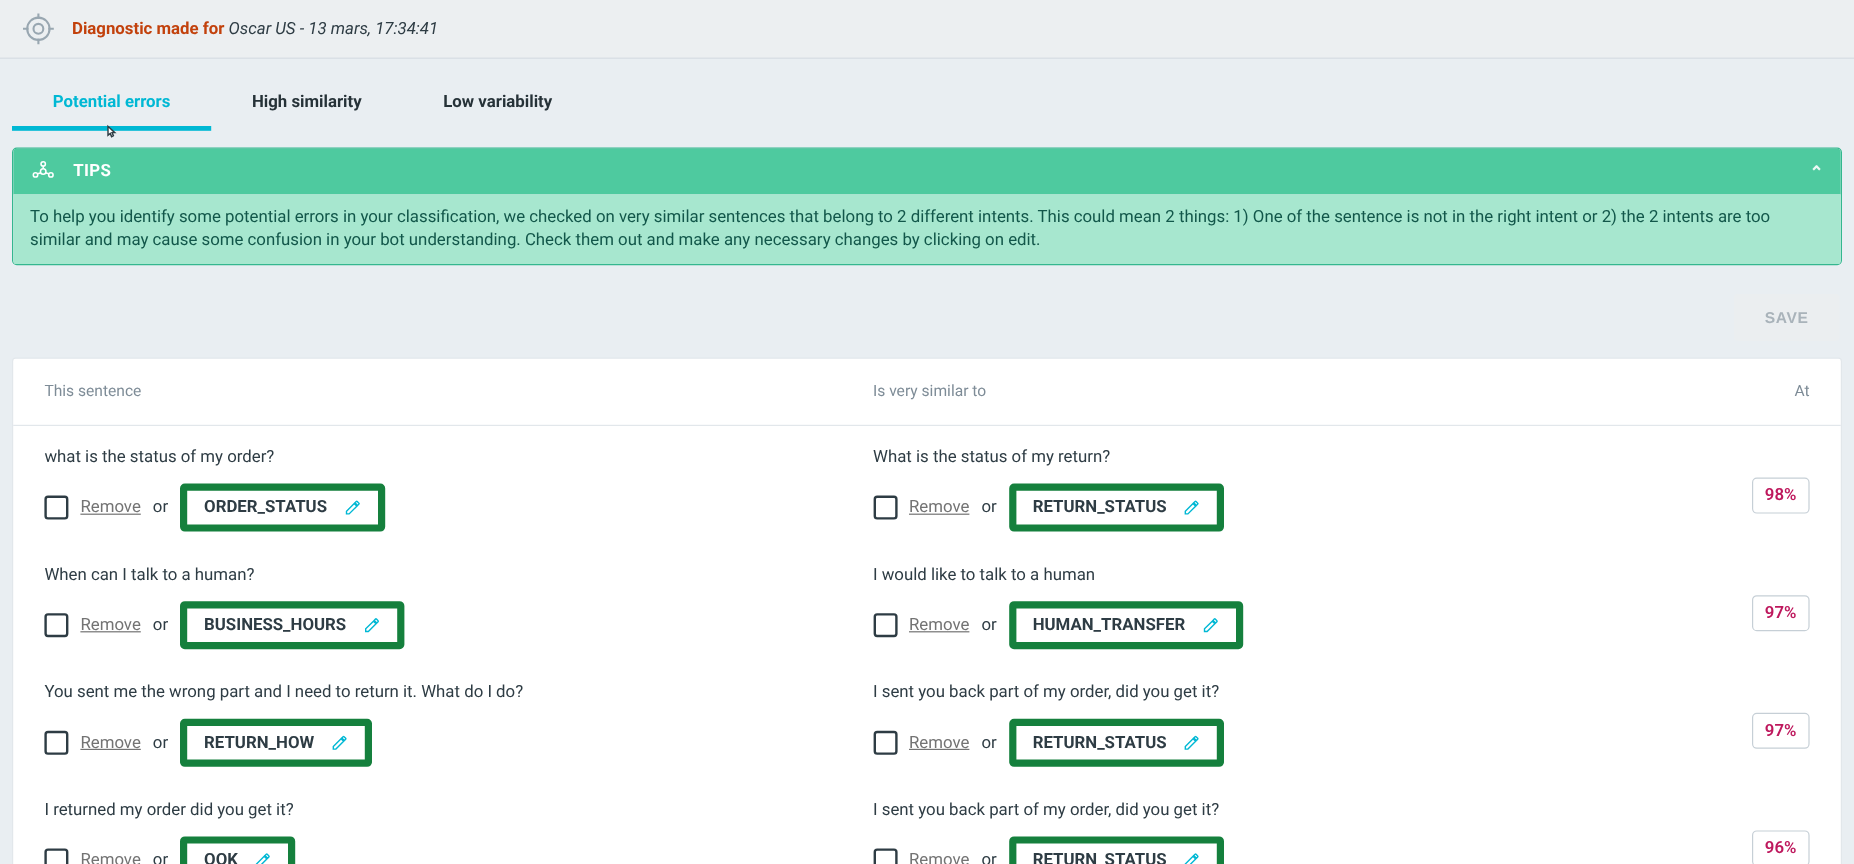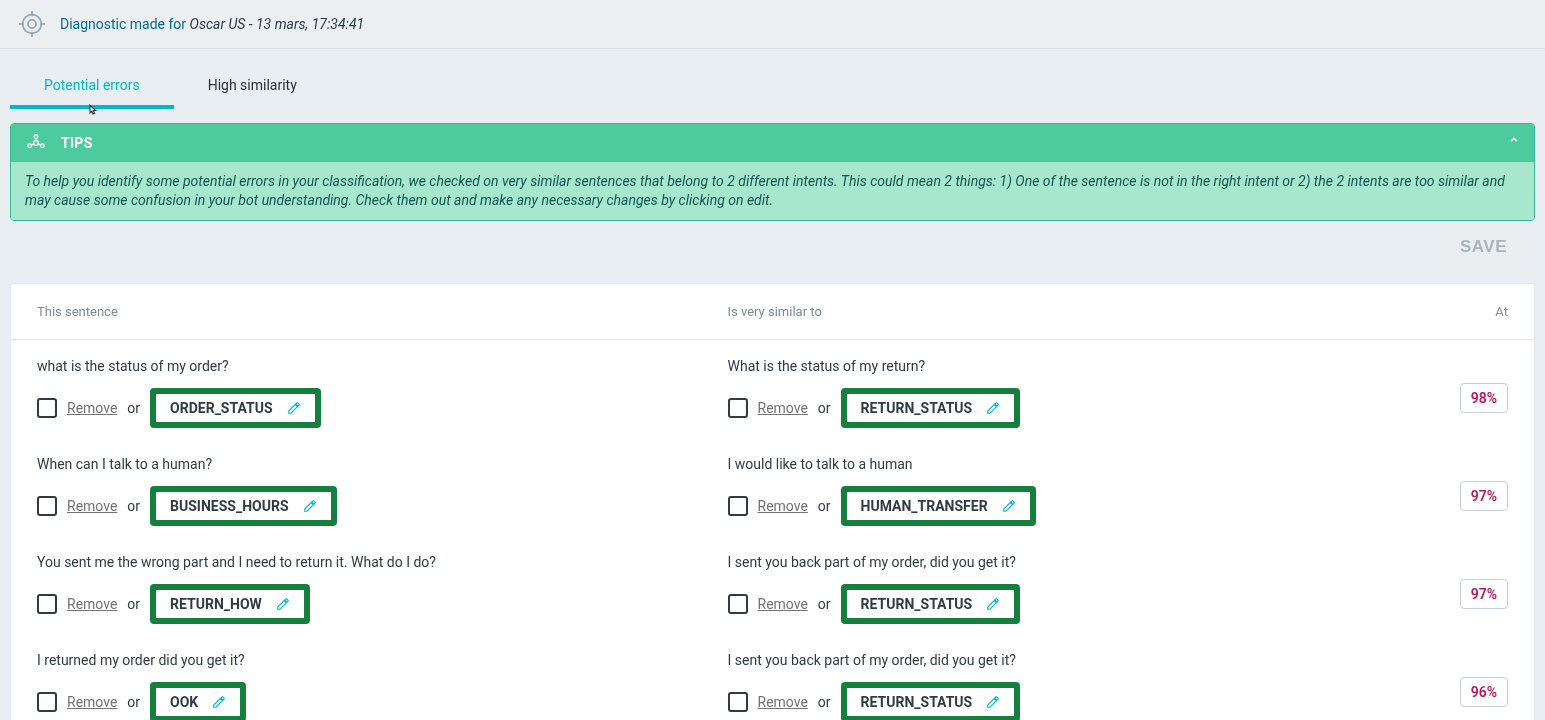--- a/index.html
+++ b/index.html
@@ -17,53 +17,53 @@
     padding: 10px 18px;
     background: #eceff1;
     border-bottom: 1px solid #d6dde3;
   }
   .target-icon {
     width: 28px; height: 28px;
     color: #99a7b1;
     margin-right: 14px;
     flex-shrink: 0;
   }
-  .header-title .prefix { color: #0369a1; font-weight: 400; }
+  .header-title .prefix { color: #c2410c; font-weight: 700; }
   .header-title .entity { font-style: italic; color: #2e3c44; }
 
   
   .tabs-row {
     display: flex;
     padding: 0 10px;
     background: #e9eef2;
     margin-top: 14px;
   }
   .tab {
     padding: 14px 34px 12px;
     color: #263238;
-    font-weight: 400;
+    font-weight: 700;
     cursor: pointer;
     border-bottom: 4px solid transparent;
   }
   .tab.active {
     color: #00b8d4;
     border-bottom-color: #00b8d4;
   }
 
   
   .content {
     padding: 14px 10px 20px;
   }
 
   
   .tips-panel {
     border: 1px solid #34b78f;
     border-radius: 4px;
     overflow: hidden;
-    margin-bottom: 0;
+    margin-bottom: 20px;
   }
   .tips-header {
     background: #4eca9f;
     color: #fff;
     display: flex;
     align-items: center;
     padding: 8px 14px;
     font-weight: 700;
     letter-spacing: 0.3px;
   }
@@ -73,40 +73,39 @@
   }
   .tips-header .spacer { flex: 1; }
   .tips-header .chev {
     font-size: 14px;
     opacity: .9;
     cursor: pointer;
   }
   .tips-body {
     background: #a7e7cf;
     color: #12574a;
-    font-style: italic;
     padding: 10px 14px;
     line-height: 1.35;
   }
 
   
   .save-row {
     display: flex;
     justify-content: flex-end;
     padding: 4px 2px 14px;
   }
   .save-btn {
     background: #ebeef0;
     color: #a9b3ba;
     font-weight: 700;
     letter-spacing: 0.5px;
     border: none;
     border-radius: 3px;
     padding: 12px 26px;
-    font-size: 17px;
+    font-size: 13px;
   }
 
   
   .results-card {
     background: #fff;
     border: 1px solid #e2e7eb;
     border-radius: 3px;
   }
   .results-head, .result-row {
     display: grid;
@@ -206,20 +205,21 @@
     <line x1="19" y1="12" x2="23" y2="12"></line>
   </svg>
   <div class="header-title">
     <span class="prefix">Diagnostic made for </span><span class="entity">Oscar US - 13 mars, 17:34:41</span>
   </div>
 </div>
 
 <div class="tabs-row">
   <div class="tab active">Potential errors</div>
   <div class="tab">High similarity</div>
+  <div class="tab">Low variability</div>
 </div>
 
 <div class="content">
 
   <div class="tips-panel">
     <div class="tips-header">
       <svg class="lead-icon" viewBox="0 0 24 24" fill="none" stroke="#fff" stroke-width="1.4">
         <circle cx="12" cy="5" r="2"></circle>
         <circle cx="5" cy="15" r="2"></circle>
         <circle cx="19" cy="15" r="2"></circle>

